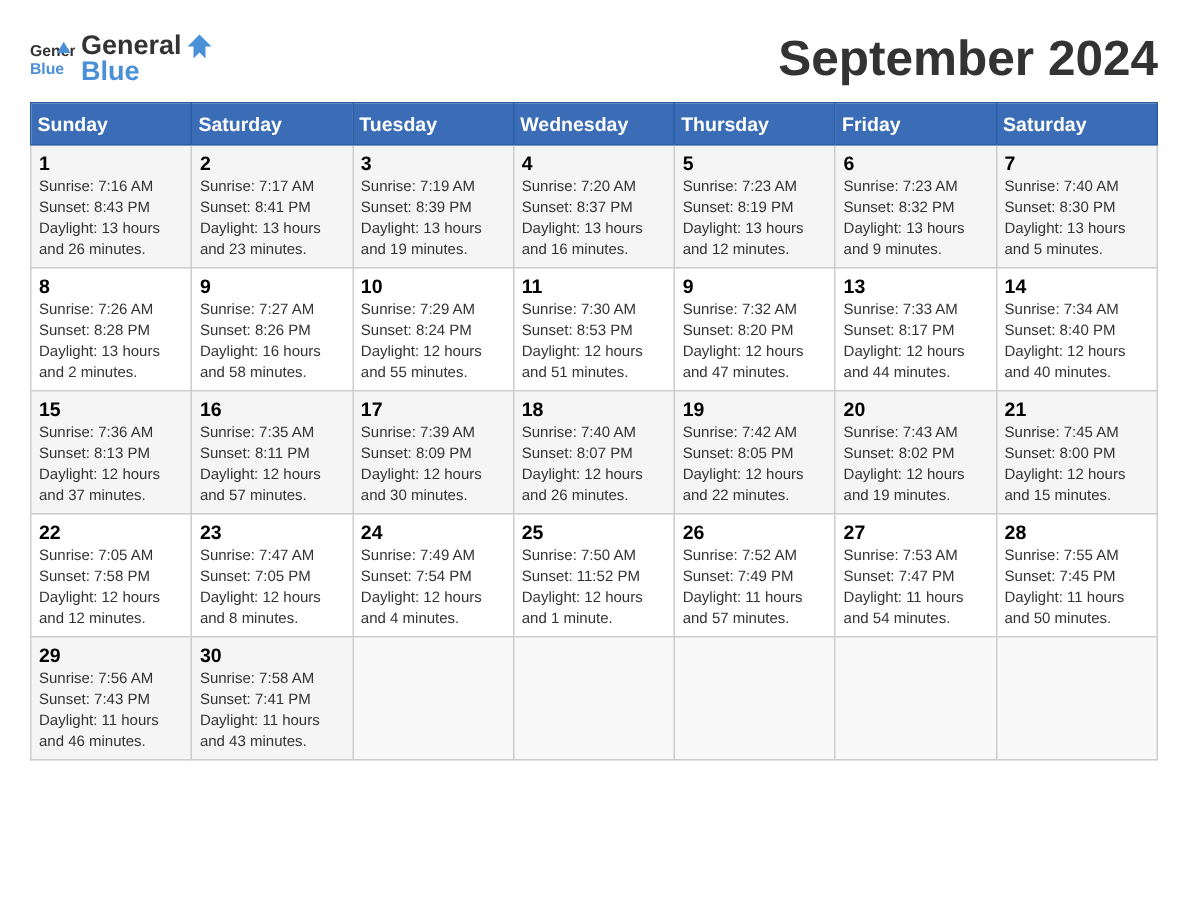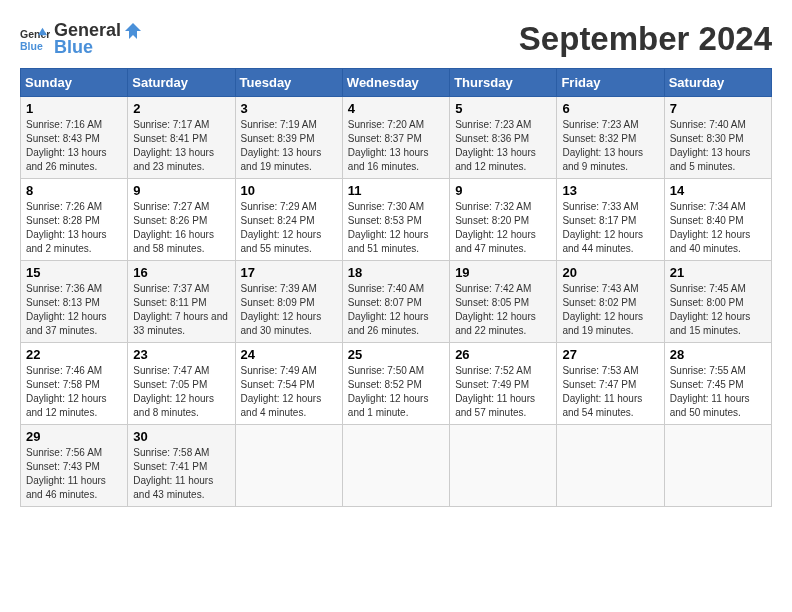--- a/index.html
+++ b/index.html
@@ -124,21 +124,21 @@
         <div class="day-info">
           <span>Sunrise: 7:20 AM</span><br>
           <span>Sunset: 8:37 PM</span><br>
           <span>Daylight: 13 hours and 16 minutes.</span>
         </div>
       </td>
         <td>
         <span class="day-number">5</span>
         <div class="day-info">
           <span>Sunrise: 7:23 AM</span><br>
-          <span>Sunset: 8:36 PM</span><br>
+          <span>Sunset: 8:19 PM</span><br>
           <span>Daylight: 13 hours and 12 minutes.</span>
         </div>
       </td>
         <td>
         <span class="day-number">6</span>
         <div class="day-info">
           <span>Sunrise: 7:23 AM</span><br>
           <span>Sunset: 8:32 PM</span><br>
           <span>Daylight: 13 hours and 9 minutes.</span>
         </div>
@@ -215,23 +215,23 @@
         <span class="day-number">15</span>
         <div class="day-info">
           <span>Sunrise: 7:36 AM</span><br>
           <span>Sunset: 8:13 PM</span><br>
           <span>Daylight: 12 hours and 37 minutes.</span>
         </div>
       </td>
         <td>
         <span class="day-number">16</span>
         <div class="day-info">
-          <span>Sunrise: 7:37 AM</span><br>
+          <span>Sunrise: 7:35 AM</span><br>
           <span>Sunset: 8:11 PM</span><br>
-          <span>Daylight: 7 hours and 33 minutes.</span>
+          <span>Daylight: 12 hours and 57 minutes.</span>
         </div>
       </td>
         <td>
         <span class="day-number">17</span>
         <div class="day-info">
           <span>Sunrise: 7:39 AM</span><br>
           <span>Sunset: 8:09 PM</span><br>
           <span>Daylight: 12 hours and 30 minutes.</span>
         </div>
       </td>
@@ -265,21 +265,21 @@
           <span>Sunrise: 7:45 AM</span><br>
           <span>Sunset: 8:00 PM</span><br>
           <span>Daylight: 12 hours and 15 minutes.</span>
         </div>
       </td>
       </tr>
       <tr>
         <td>
         <span class="day-number">22</span>
         <div class="day-info">
-          <span>Sunrise: 7:46 AM</span><br>
+          <span>Sunrise: 7:05 AM</span><br>
           <span>Sunset: 7:58 PM</span><br>
           <span>Daylight: 12 hours and 12 minutes.</span>
         </div>
       </td>
         <td>
         <span class="day-number">23</span>
         <div class="day-info">
           <span>Sunrise: 7:47 AM</span><br>
           <span>Sunset: 7:05 PM</span><br>
           <span>Daylight: 12 hours and 8 minutes.</span>
@@ -290,21 +290,21 @@
         <div class="day-info">
           <span>Sunrise: 7:49 AM</span><br>
           <span>Sunset: 7:54 PM</span><br>
           <span>Daylight: 12 hours and 4 minutes.</span>
         </div>
       </td>
         <td>
         <span class="day-number">25</span>
         <div class="day-info">
           <span>Sunrise: 7:50 AM</span><br>
-          <span>Sunset: 8:52 PM</span><br>
+          <span>Sunset: 11:52 PM</span><br>
           <span>Daylight: 12 hours and 1 minute.</span>
         </div>
       </td>
         <td>
         <span class="day-number">26</span>
         <div class="day-info">
           <span>Sunrise: 7:52 AM</span><br>
           <span>Sunset: 7:49 PM</span><br>
           <span>Daylight: 11 hours and 57 minutes.</span>
         </div>

